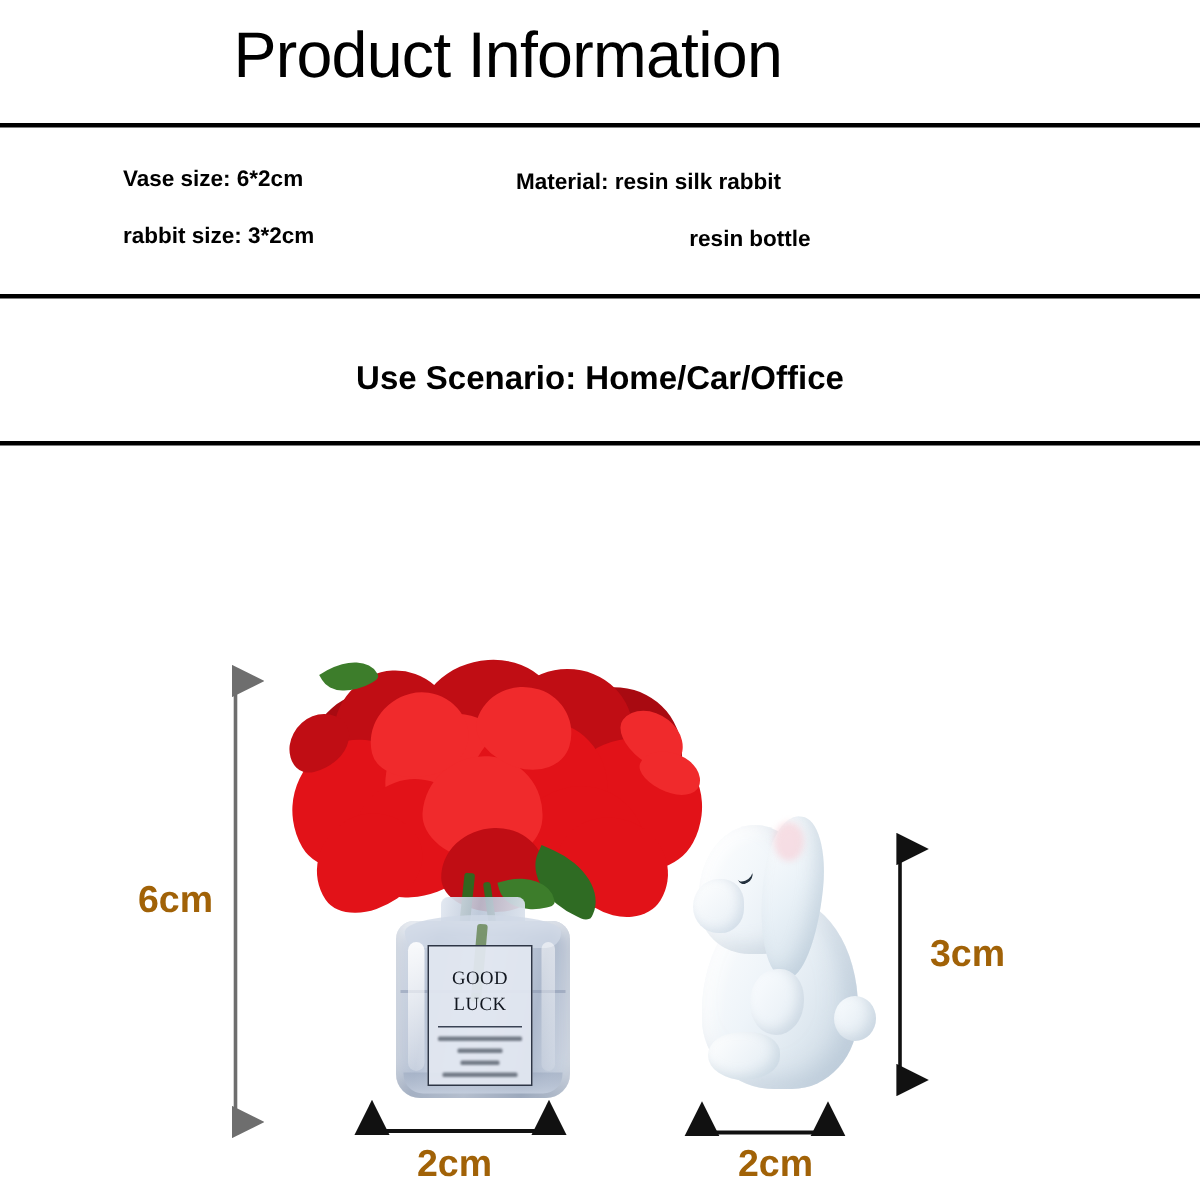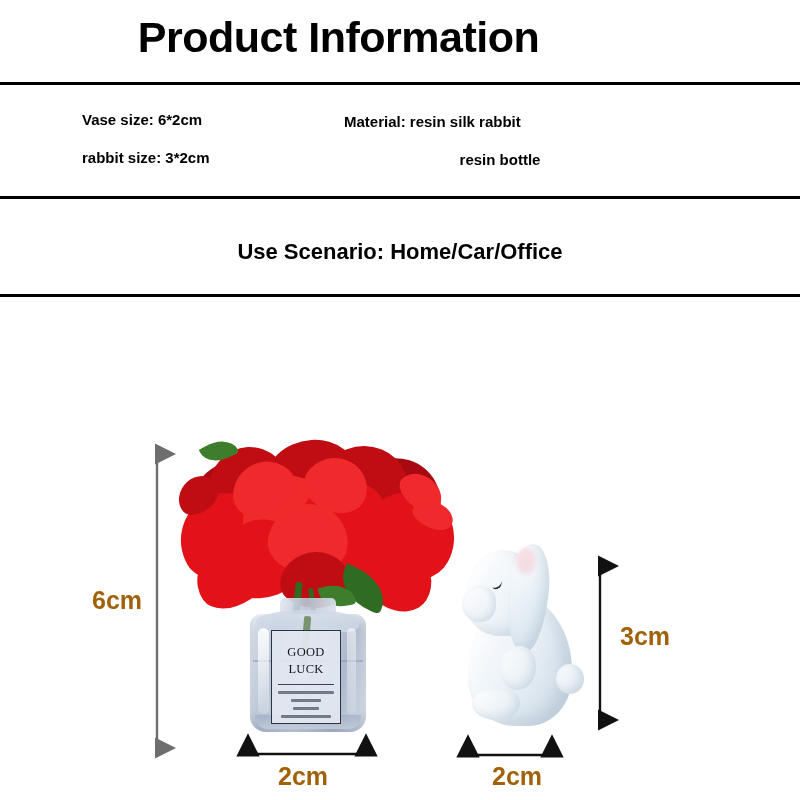--- a/index.html
+++ b/index.html
@@ -22,21 +22,21 @@
   }
 
   
   .page-title {
     position: absolute;
     left: 0;
     top: 14px;
     width: 677px;
     text-align: center;
     font-size: 43px;
-    font-weight: 700;
+    font-weight: 400;
     letter-spacing: -0.5px;
     color: #000000;
     line-height: 1.1;
     white-space: nowrap;
   }
 
   
   .rule {
     position: absolute;
     left: 0;
@@ -105,21 +105,21 @@
 
   .arrow-svg {
     position: absolute;
     overflow: visible;
     pointer-events: none;
   }
 
   
   .vase-group {
     position: absolute;
-    left: 172px;
+    left: 186px;
     top: 432px;
     width: 290px;
     height: 305px;
   }
 
   .bouquet {
     position: absolute;
     left: 0;
     top: 0;
     width: 290px;

